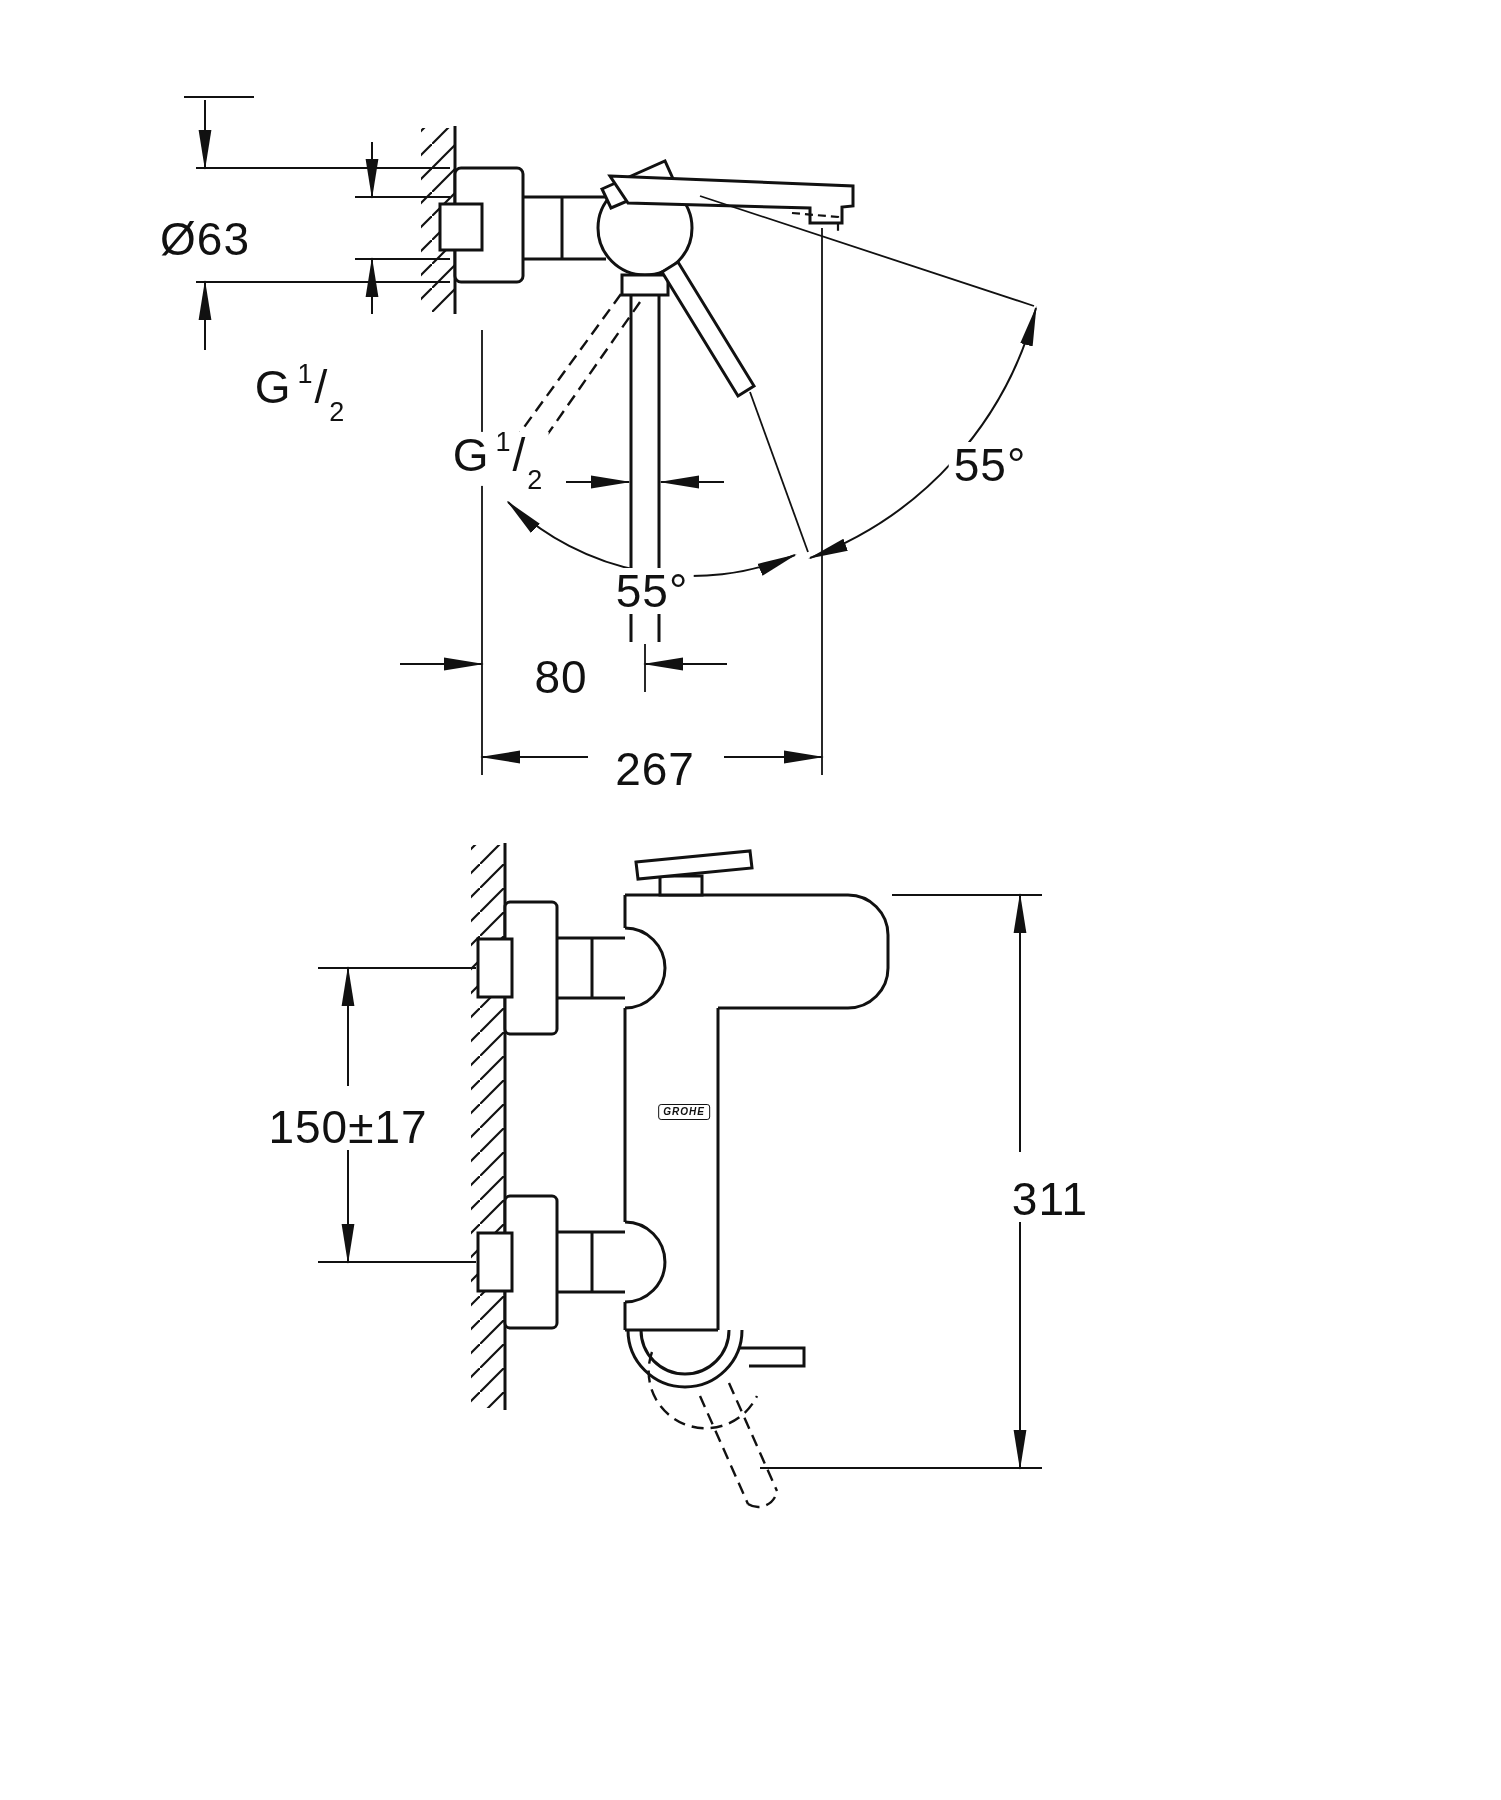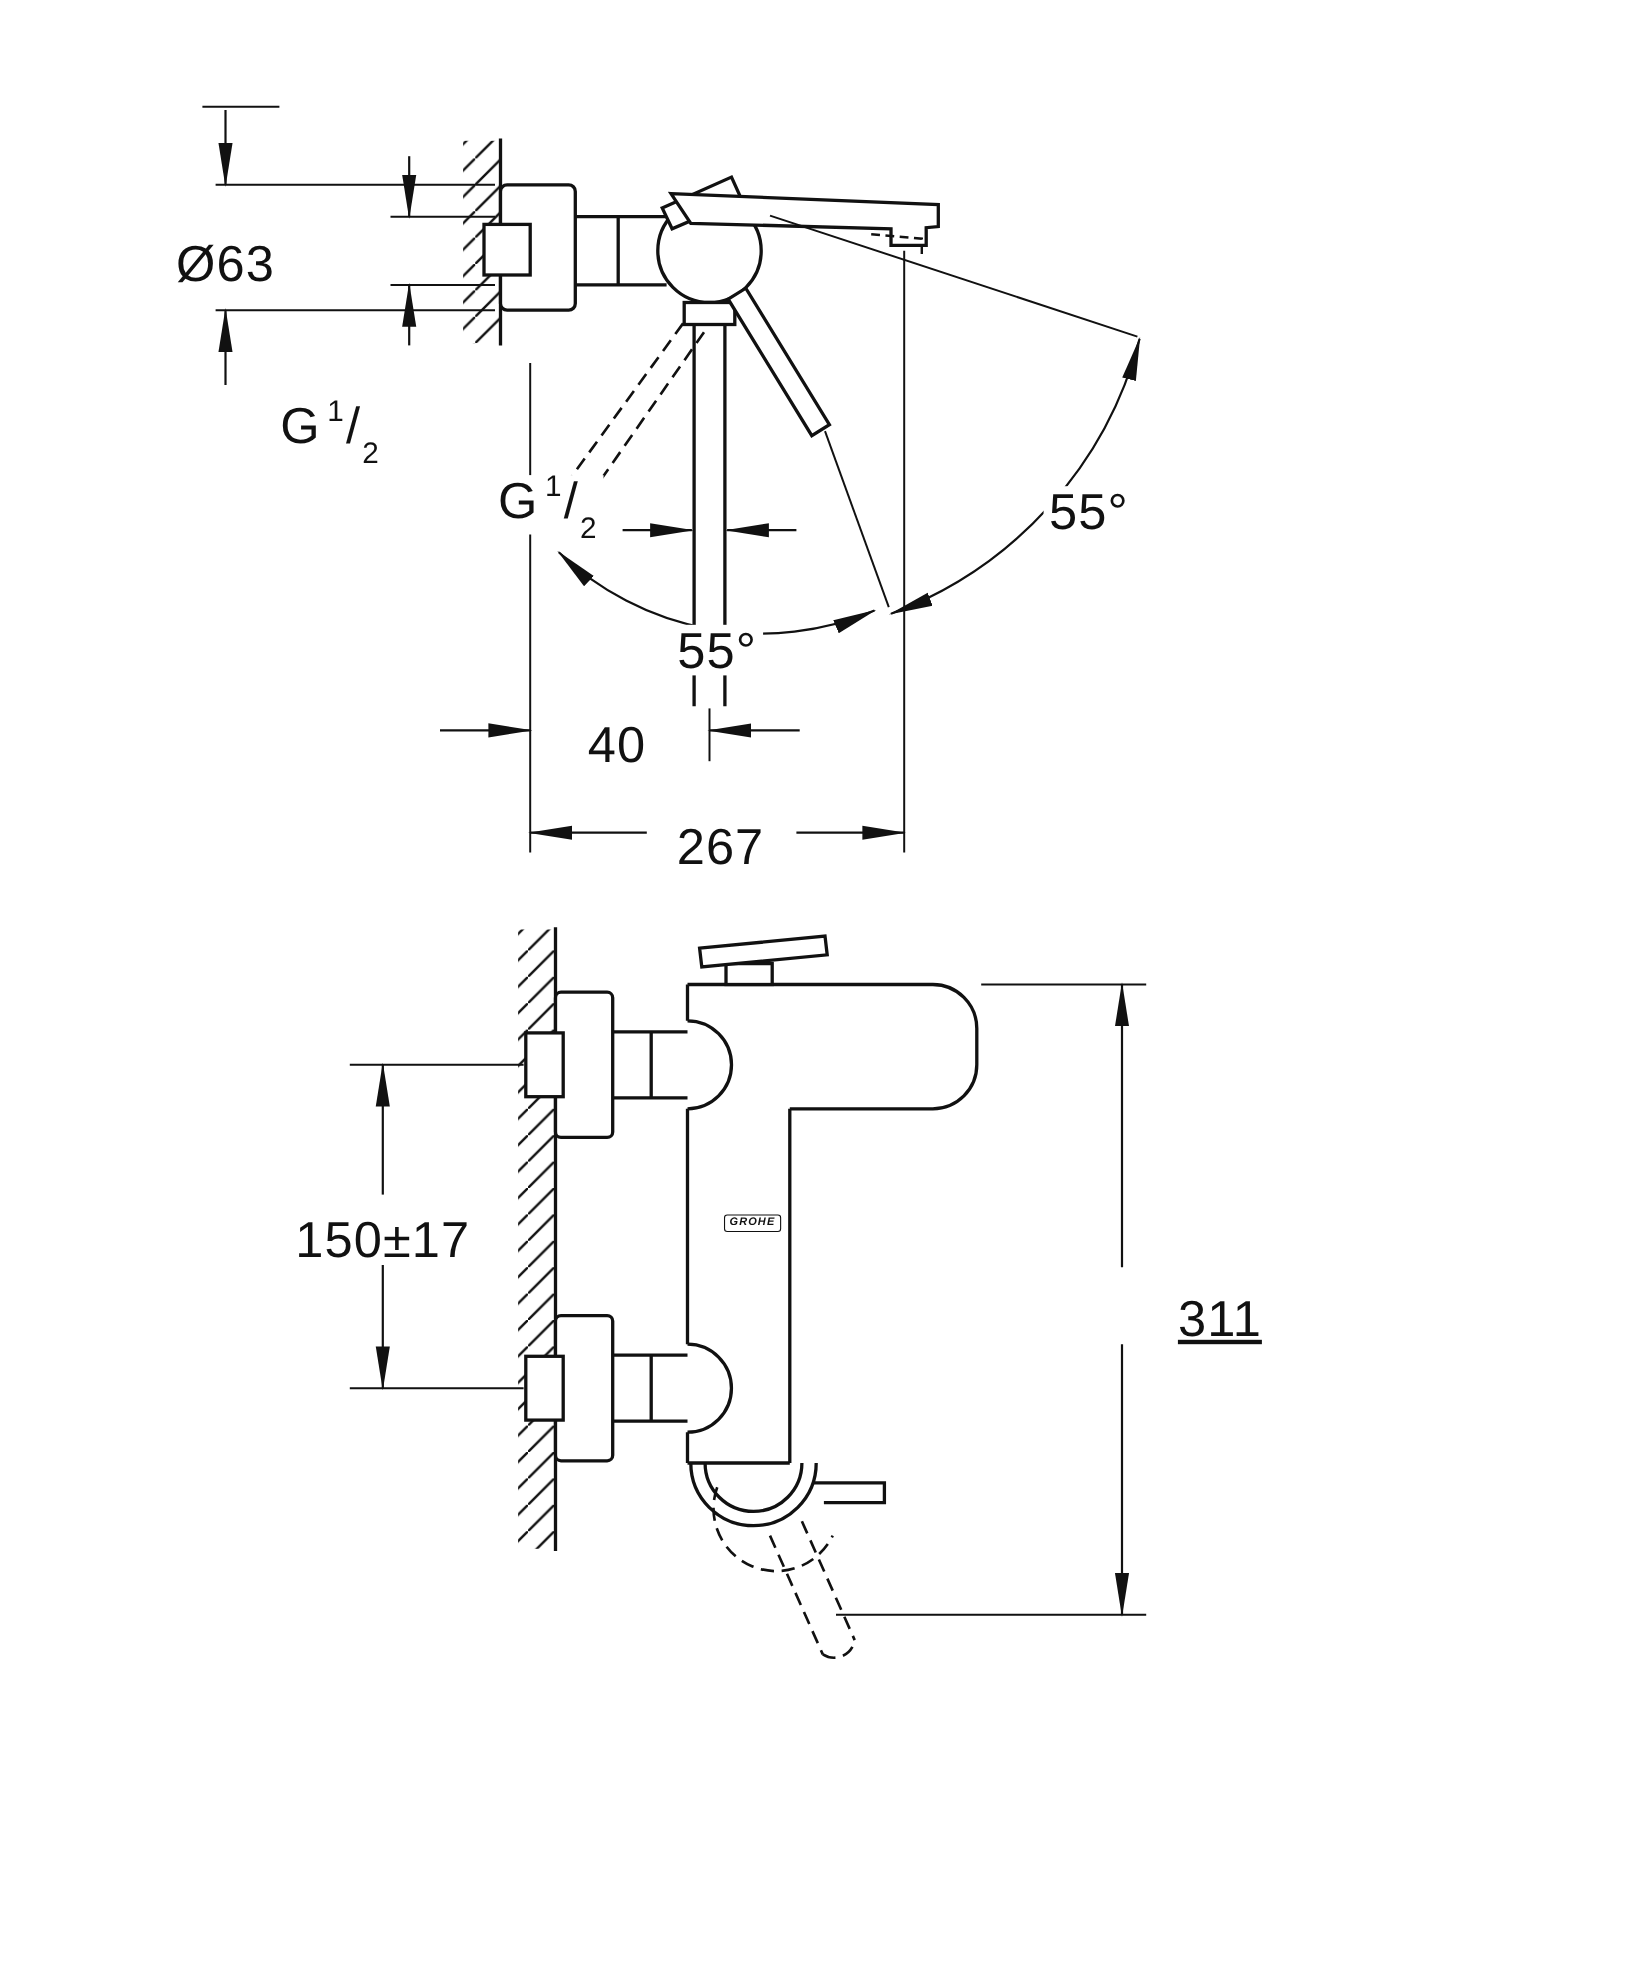--- a/index.html
+++ b/index.html
@@ -126,23 +126,23 @@
   </div>
 
   <div class="dim-label thread" style="left:498px;top:446px;">
     <span>G</span><sup>1</sup><span class="sl">/</span><sub>2</sub>
   </div>
 
   <div class="dim-label" style="left:990px;top:452px;">55°</div>
 
   <div class="dim-label" style="left:652px;top:578px;">55°</div>
 
-  <div class="dim-label" style="left:561px;top:664px;">40</div>
+  <div class="dim-label" style="left:561px;top:664px;">80</div>
 
   <div class="dim-label" style="left:655px;top:756px;">267</div>
 
   <div class="dim-label" style="left:348px;top:1114px;">150±17</div>
 
-  <div class="dim-label" style="left:1109px;top:1186px;text-decoration:underline;">311</div>
+  <div class="dim-label" style="left:1050px;top:1186px;">311</div>
 
   <div class="logo-chip" style="left:684px;top:1112px;">GROHE</div>
 
 </div>
 
 </body></html>

